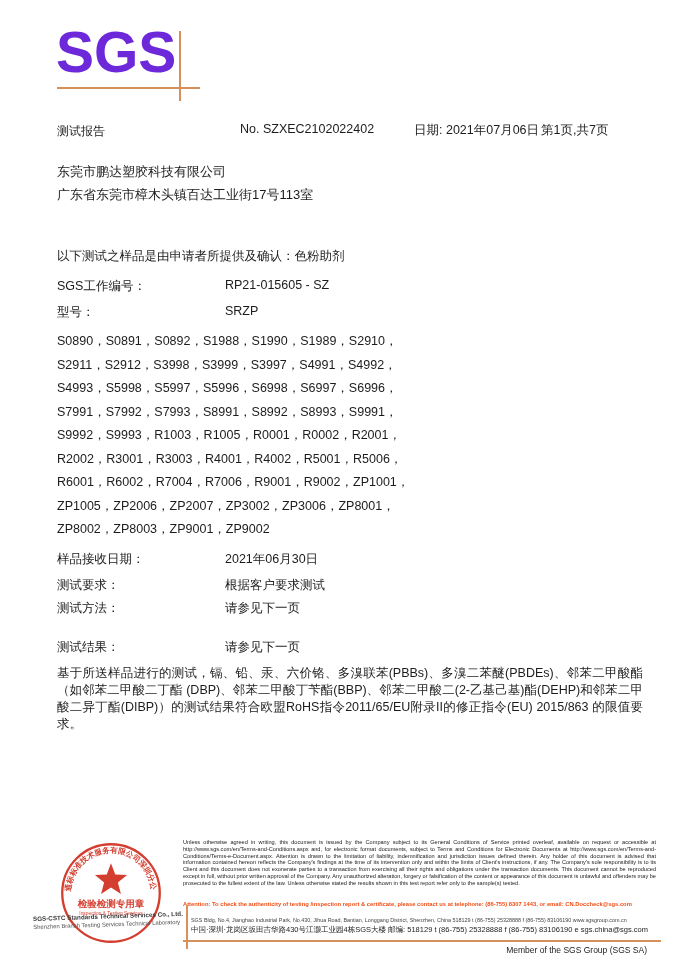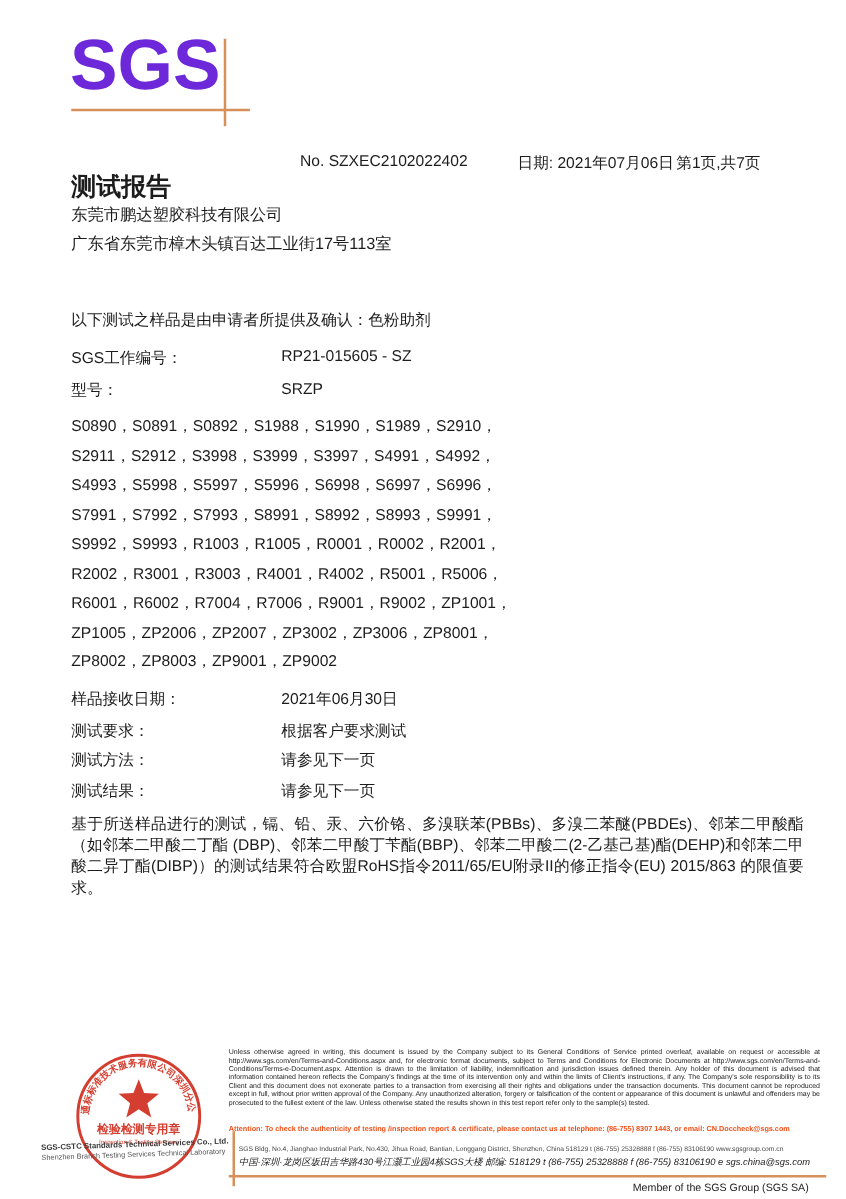--- a/index.html
+++ b/index.html
@@ -8,42 +8,42 @@
     font-family:"Liberation Sans","DejaVu Sans",sans-serif;
     color:#1c1c1c;overflow:hidden;
   }
   
   .logo-text{position:absolute;left:56px;top:24px;font-size:57px;font-weight:bold;
     color:#6d28d9;line-height:1;letter-spacing:0;}
   .logo-hline{position:absolute;left:57px;top:87px;width:143px;height:2px;background:#d8905a;}
   .logo-vline{position:absolute;left:179px;top:31px;width:2px;height:70px;background:#d8905a;}
   
   .doc-header{position:absolute;left:57px;top:119px;width:586px;height:22px;}
-  .doc-title{position:absolute;left:0;top:17px;font-size:20px;font-weight:bold;}
+  .doc-title{position:absolute;left:0;top:4px;font-size:12px;font-weight:normal;}
   .doc-no{position:absolute;left:183px;top:3px;font-size:12.5px;}
   .doc-date{position:absolute;left:357px;top:3px;font-size:12.5px;}
   .doc-page{position:absolute;left:484px;top:3px;font-size:12.5px;}
   
   .applicant{position:absolute;left:57px;top:160px;font-size:13px;line-height:23px;}
   
   .main{position:absolute;left:57px;top:248px;width:586px;font-size:12.5px;}
   .intro{margin-bottom:13px;}
   .row{display:flex;margin-bottom:9px;}
   .row .lbl{width:168px;flex:none;}
   .row .val{flex:1;}
   .ref-line{line-height:23.5px;}
   .conclusion .val{line-height:17px;text-align:justify;}
   
   .terms{position:absolute;left:183px;top:839px;width:473px;font-size:5.6px;
     line-height:6.8px;text-align:justify;color:#222;}
   .attention{position:absolute;left:183px;top:901px;width:473px;font-size:5.8px;
     line-height:7px;font-weight:bold;color:#f14e16;}
   .addr{position:absolute;left:191px;top:917px;width:462px;}
   .addr-en{font-size:5.4px;line-height:6.4px;color:#444;white-space:nowrap;overflow:hidden;}
-  .addr-cn{font-size:7.5px;line-height:9px;margin-top:2px;color:#222;white-space:nowrap;overflow:hidden;font-style:italic;}
+  .addr-cn{font-size:7.5px;line-height:9px;margin-top:2px;color:#222;white-space:nowrap;overflow:hidden;}
   .f-vline{position:absolute;left:186px;top:905px;width:2px;height:44px;background:#d8905a;}
   .f-hline{position:absolute;left:183px;top:940px;width:478px;height:2px;background:#d8905a;}
   .member{position:absolute;right:30px;top:945px;font-size:8.5px;color:#222;}
   
   .stamp{position:absolute;left:58px;top:840px;width:106px;height:106px;opacity:.9;}
   .company-lines{position:absolute;left:33px;top:911px;width:175px;
     font-size:6.3px;line-height:9px;color:#3a3a3a;font-weight:bold;transform:rotate(-2deg);}
   .company-lines .l2{font-size:5.9px;color:#555;font-weight:normal;}
 </style>
 </head>
@@ -98,21 +98,21 @@
       <div class="lbl">样品接收日期：</div>
       <div class="val">2021年06月30日</div>
     </div>
 
 
     <div class="row" style="margin-bottom:6px">
       <div class="lbl">测试要求：</div>
       <div class="val">根据客户要求测试</div>
     </div>
 
-    <div class="row" style="margin-bottom:8px">
+    <div class="row" style="margin-bottom:22px">
       <div class="lbl">测试方法：</div>
       <div class="val">请参见下一页</div>
     </div>
 
     <div class="row">
       <div class="lbl">测试结果：</div>
       <div class="val">请参见下一页</div>
     </div>
 
     <div class="row conclusion" style="margin-top:3px">

